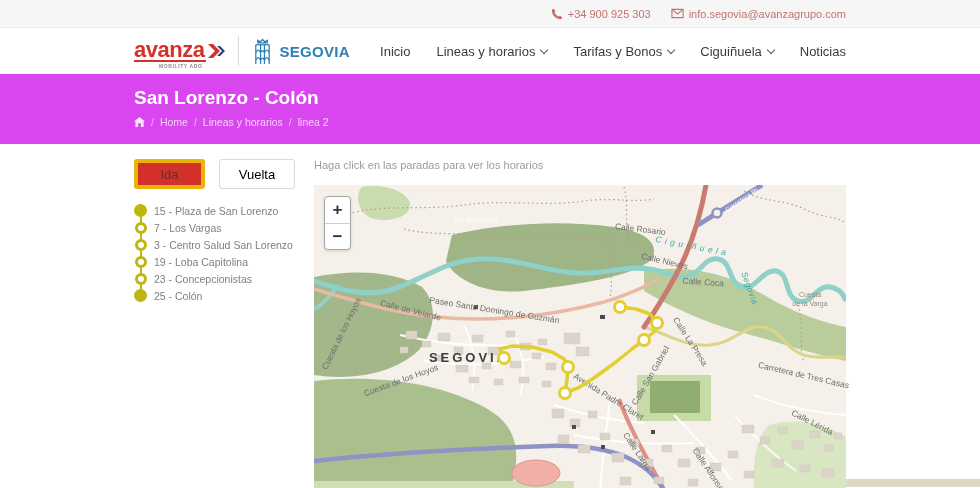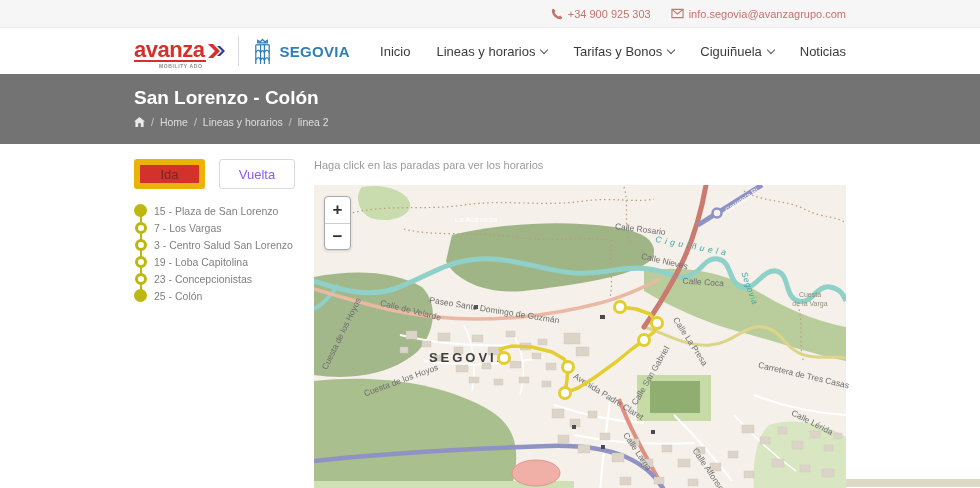--- a/index.html
+++ b/index.html
@@ -22,35 +22,35 @@
   .avz-tag { position: absolute; right: 24px; bottom: -7px; font-size: 5px; letter-spacing: 0.6px; color: #8c8c8c; font-weight: 700; }
   .brand-divider { width: 1px; height: 30px; background: #d9d9d9; }
   .sgv { display: flex; align-items: center; gap: 5px; }
   .sgv-word { font-size: 15px; font-weight: 800; color: #2f7eb5; letter-spacing: 0.3px; }
 
   .nav { display: flex; gap: 26px; list-style: none; }
   .nav li { font-size: 13px; color: #3b3b3b; cursor: pointer; display: flex; align-items: center; white-space: nowrap; }
   .chev { width: 6px; height: 6px; border-right: 1.5px solid #555; border-bottom: 1.5px solid #555; transform: rotate(45deg); display: inline-block; margin-left: 6px; margin-bottom: 3px; }
 
   
-  .hero { height: 70px; background: #737373; }
+  .hero { height: 70px; background: #d946ef; }
   .hero .container { padding-top: 13px; }
   .hero h1 { color: #fff; font-size: 19px; font-weight: 700; margin-bottom: 7px; }
   .crumbs { display: flex; align-items: center; gap: 6px; font-size: 10.5px; color: rgba(255,255,255,0.75); }
   .crumbs .sep { color: rgba(255,255,255,0.6); }
   .crumbs .crumb { cursor: pointer; }
   .crumbs .crumb.current { cursor: default; }
 
   
   .main .container { display: flex; padding-top: 15px; }
   .leftcol { width: 180px; flex: 0 0 180px; }
   .btnrow { display: flex; gap: 14px; }
   .btn { height: 30px; border-radius: 3px; font-size: 13px; display: flex; align-items: center; justify-content: center; cursor: pointer; }
-  .btn-ida { width: 71px; background: #d4312a; color: #6d2b26; border: 6px solid #eab308; }
-  .btn-vuelta { width: 76px; background: #fff; color: #8b5cf6; border: 1px solid #d9d9d9; }
+  .btn-ida { width: 71px; background: #d4312a; color: #6d2b26; border: 4px solid #eab308; }
+  .btn-vuelta { width: 76px; background: #fff; color: #000000; border: 1px solid #d9d9d9; }
 
   .stops { margin-top: 13px; position: relative; }
   .stops::before { content: ""; position: absolute; left: 5.5px; top: 8px; bottom: 8px; width: 2px; background: #bdb70f; }
   .stop-row { display: flex; align-items: center; height: 17px; position: relative; cursor: pointer; }
   .stop-marker { flex: 0 0 13px; width: 13px; height: 13px; border-radius: 50%; margin-right: 7px; position: relative; z-index: 1; }
   .stop-marker.terminal { background: #bdb70f; }
   .stop-marker.mid { background: #fff; border: 3px solid #bdb70f; width: 12px; height: 12px; margin-left: 0.5px; margin-right: 7.5px; flex-basis: 12px; }
   .stop-label { font-size: 10.5px; color: #808080; white-space: nowrap; }
 
   .rightcol { flex: 1; }

